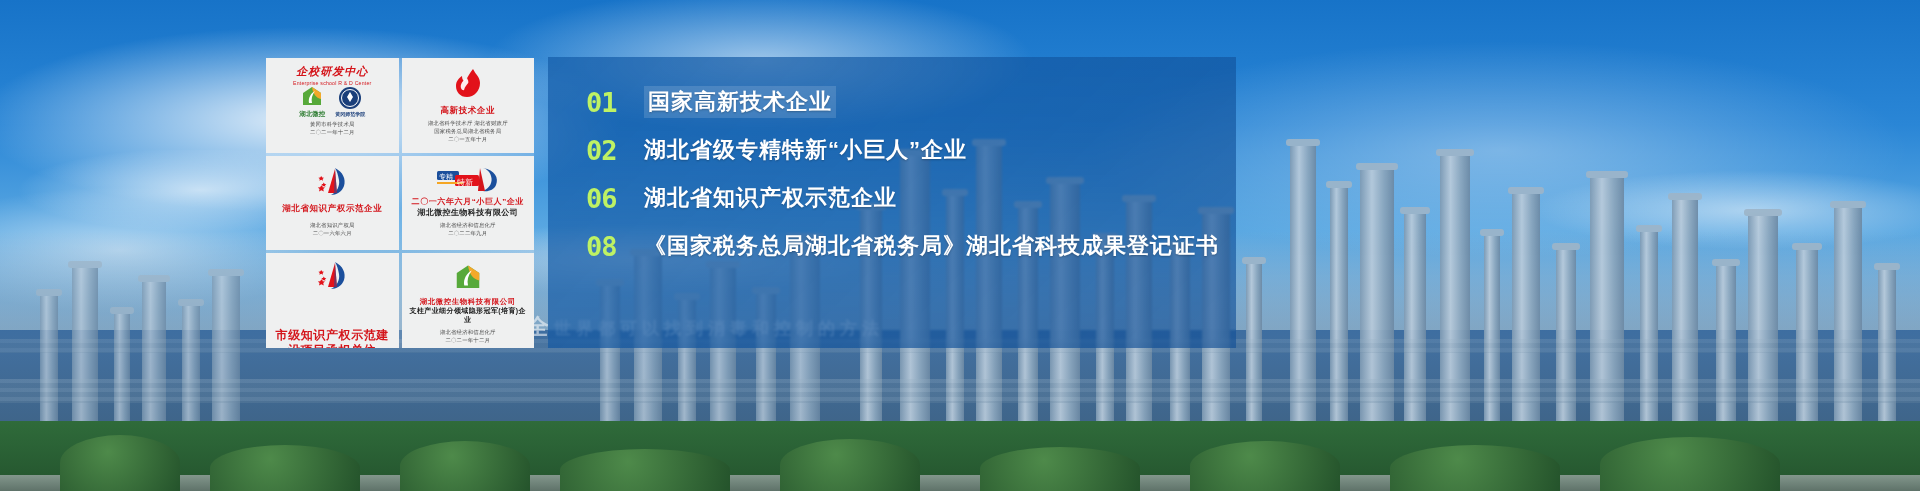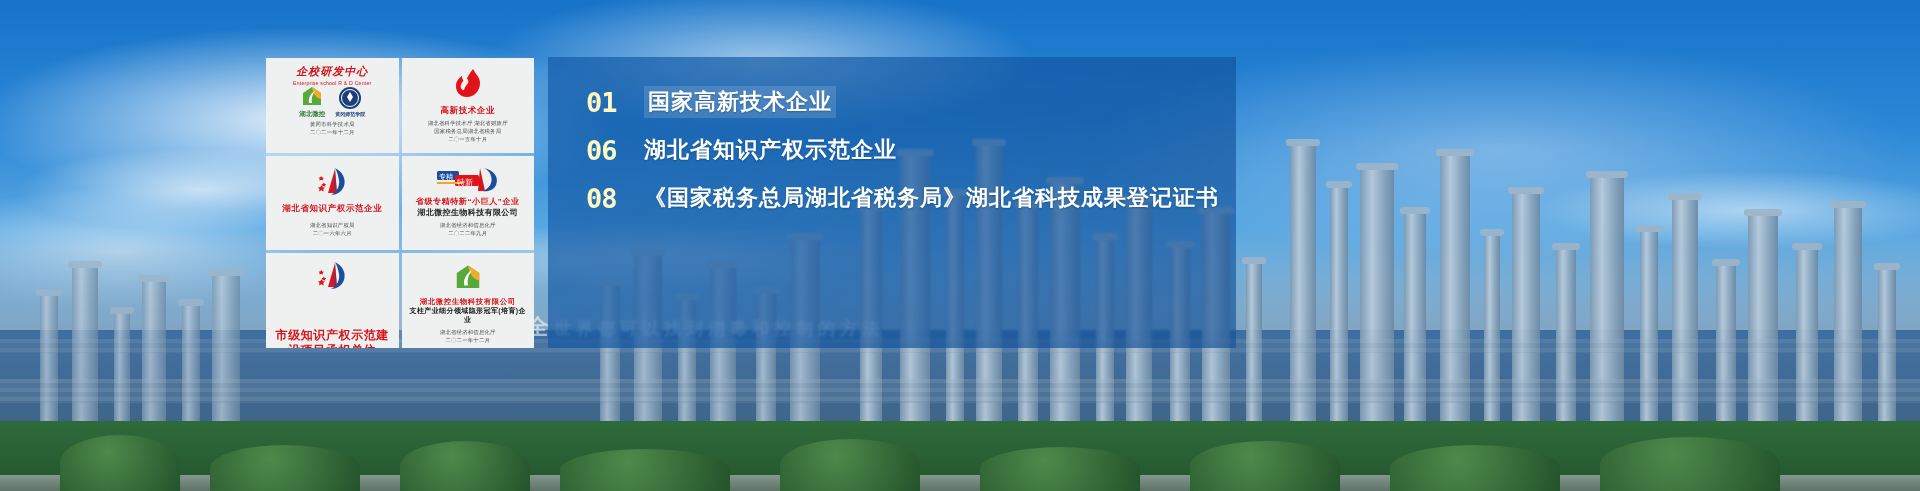--- a/index.html
+++ b/index.html
@@ -83,21 +83,21 @@
 
   
   .list-panel{
     position:absolute;left:548px;top:57px;width:688px;height:291px;
     background:linear-gradient(135deg,rgba(20,92,168,.70),rgba(16,78,150,.62));
     backdrop-filter:blur(1px);
   }
   .list-wrap{position:absolute;left:586px;top:78px;width:660px;}
   .row{display:flex;align-items:center;height:48px;}
   .row .num{
-    width:58px;color:#fef9c3;font-weight:bold;font-size:27px;
+    width:58px;color:#bef264;font-weight:bold;font-size:27px;
     font-family:"DejaVu Sans Mono","Liberation Mono",monospace;
     letter-spacing:-1px;line-height:1;
   }
   .row .txt{
     color:#ffffff;font-size:22px;font-weight:bold;letter-spacing:1px;
     white-space:nowrap;text-shadow:0 1px 2px rgba(0,0,0,.25);
   }
   .row.hl .txt{background:rgba(255,255,255,.14);padding:1px 4px;}
 
   
@@ -247,21 +247,21 @@
         <svg class="zjtx" viewBox="0 0 70 28">
           <path d="M50 3 C62 5 66 13 63 20 C61 25 55 27 50 26 C57 23 60 17 58 11 C57 7 54 4 50 3 Z" fill="#1b4f9c"></path>
           <path d="M47 3 L52 26 L45 26 Z" fill="#d4151b"></path>
           <rect x="4" y="6" width="22" height="9" rx="1.5" fill="#1b4f9c"></rect>
           <rect x="22" y="10" width="24" height="11" rx="1.5" fill="#e2121a"></rect>
           <rect x="4" y="17" width="26" height="2" fill="#f5a623"></rect>
           <text x="6" y="13.5" font-size="7" fill="#ffffff" font-family="sans-serif">专精</text>
           <text x="24" y="19.5" font-size="8" fill="#ffffff" font-family="sans-serif">特新</text>
         </svg>
       </div>
-      <div class="cert-title" style="font-size:8px;">省级专精特新“小巨人”企业</div>
+      <div class="cert-title" style="font-size:8px;">二〇一六年六月“小巨人”企业</div>
       <div class="cert-sub">湖北微控生物科技有限公司</div>
       <div class="cert-meta">
         <div>湖北省经济和信息化厅</div>
         <div>二〇二二年九月</div>
       </div>
     </div>
 
     <div class="cert">
       <div class="cert-logo">
         <svg class="ip" viewBox="0 0 34 32">
@@ -299,20 +299,24 @@
   </div>
 
   <div class="list-panel"></div>
 
   <div class="list-wrap">
     <div class="row hl">
       <div class="num">01</div>
       <div class="txt">国家高新技术企业</div>
     </div>
     <div class="row">
+      <div class="num">02</div>
+      <div class="txt">湖北省级专精特新“小巨人”企业</div>
+    </div>
+    <div class="row">
       <div class="num">06</div>
       <div class="txt">湖北省知识产权示范企业</div>
     </div>
     <div class="row">
       <div class="num">08</div>
       <div class="txt">《国家税务总局湖北省税务局》湖北省科技成果登记证书</div>
     </div>
   </div>
 
 </div>

